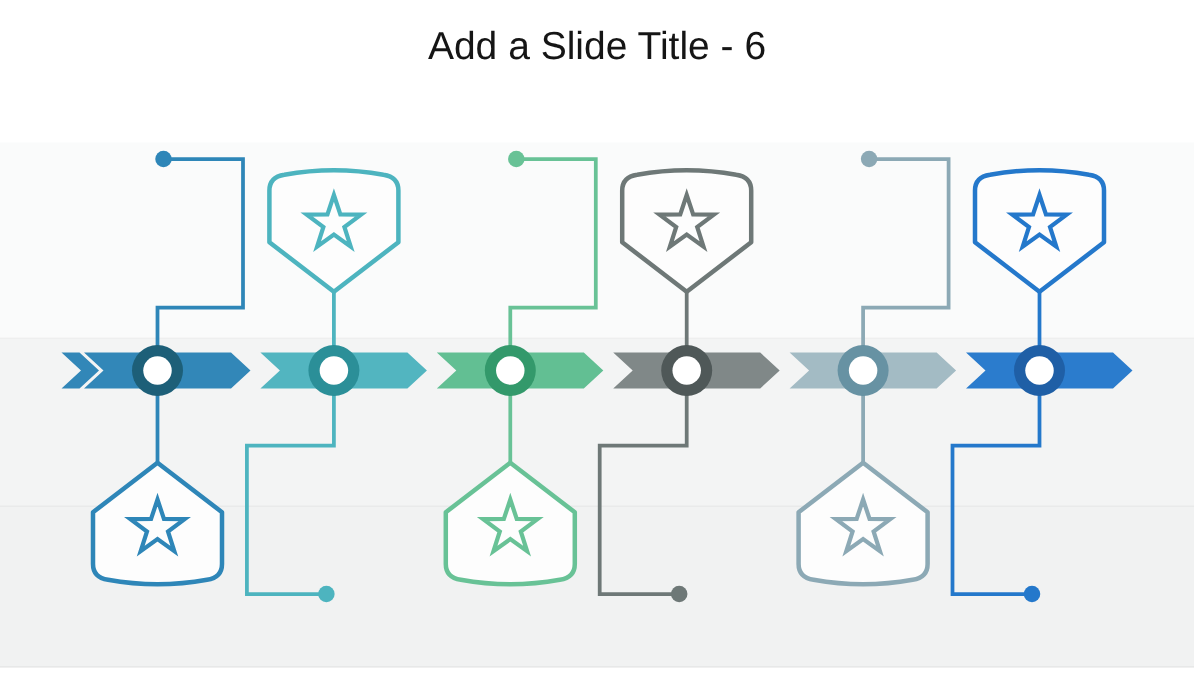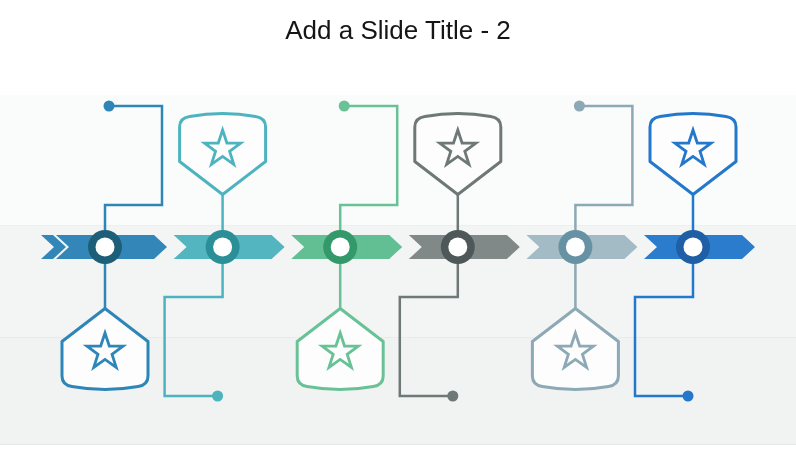--- a/index.html
+++ b/index.html
@@ -25,21 +25,21 @@
   svg.diagram{position:absolute;top:0;left:0;}
 </style>
 </head>
 <body>
 
 <div class="slide" style="background: rgb(255, 255, 255);">
   <div class="bg-band bg-band-1" style="background: rgb(250, 251, 251);"></div>
   <div class="bg-band bg-band-2" style="background: rgb(243, 244, 244);"></div>
   <div class="bg-band bg-band-3" style="background: rgb(241, 242, 242);"></div>
 
-  <div class="slide-title">Add a Slide Title - 2</div>
+  <div class="slide-title">Add a Slide Title - 6</div>
 
   <svg class="diagram" id="diagram" width="796" height="450" viewBox="0 0 796 450">
       <polygon points="41,235 53,235 66,247 53,259 41,259 54,247" fill="#3287b8"></polygon>
       <polygon points="56,235 154,235 167,247 154,259 56,259 69,247" fill="#3287b8"></polygon>
       <polygon points="173.6,235 271.6,235 284.6,247 271.6,259 173.6,259 186.6,247" fill="#52b5c0"></polygon>
       <polygon points="291.2,235 389.2,235 402.2,247 389.2,259 291.2,259 304.2,247" fill="#62bf93"></polygon>
       <polygon points="408.79999999999995,235 506.79999999999995,235 519.8,247 506.79999999999995,259 408.79999999999995,259 421.79999999999995,247" fill="#808888"></polygon>
       <polygon points="526.4,235 624.4,235 637.4,247 624.4,259 526.4,259 539.4,247" fill="#a3bbc4"></polygon>
       <polygon points="644,235 742,235 755,247 742,259 644,259 657,247" fill="#2b7ccd"></polygon>
       <path fill="none" stroke="#2e86b8" stroke-width="2.5" d="M105,247 V205 H162 V106 H109"></path>

